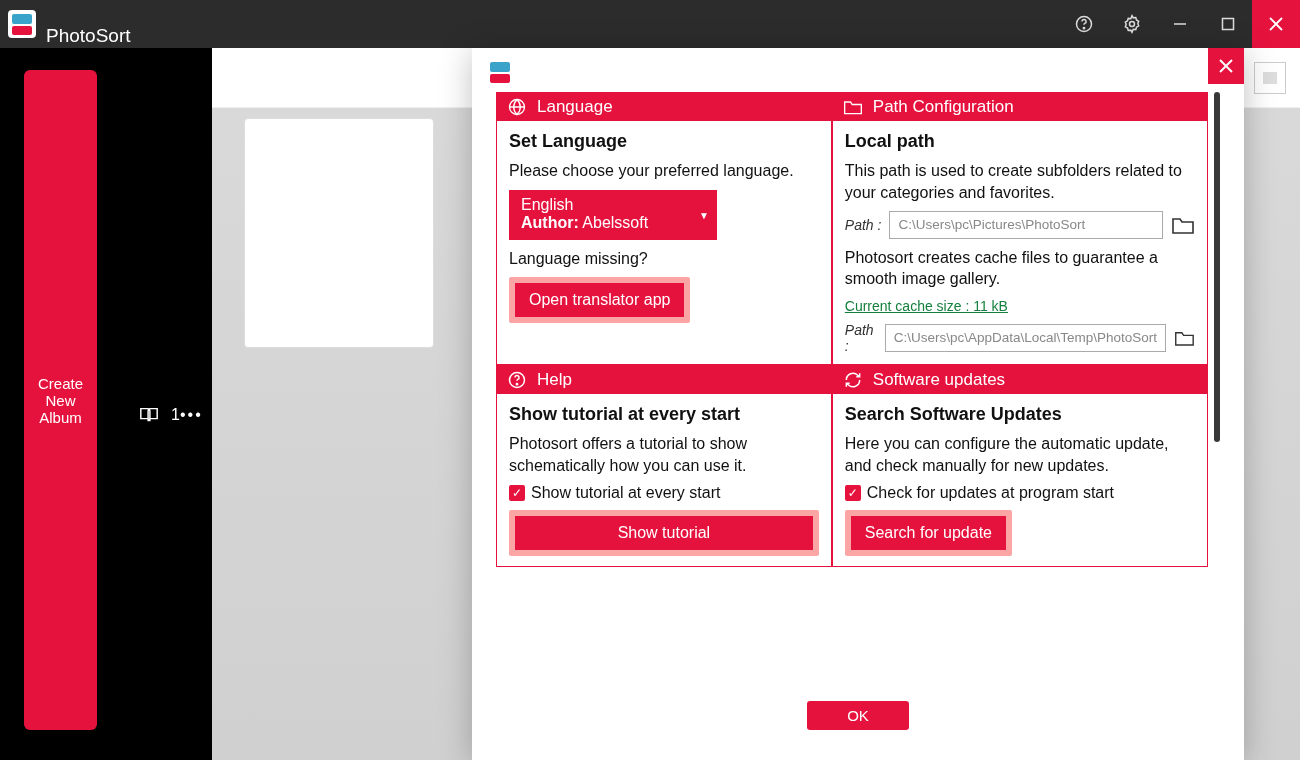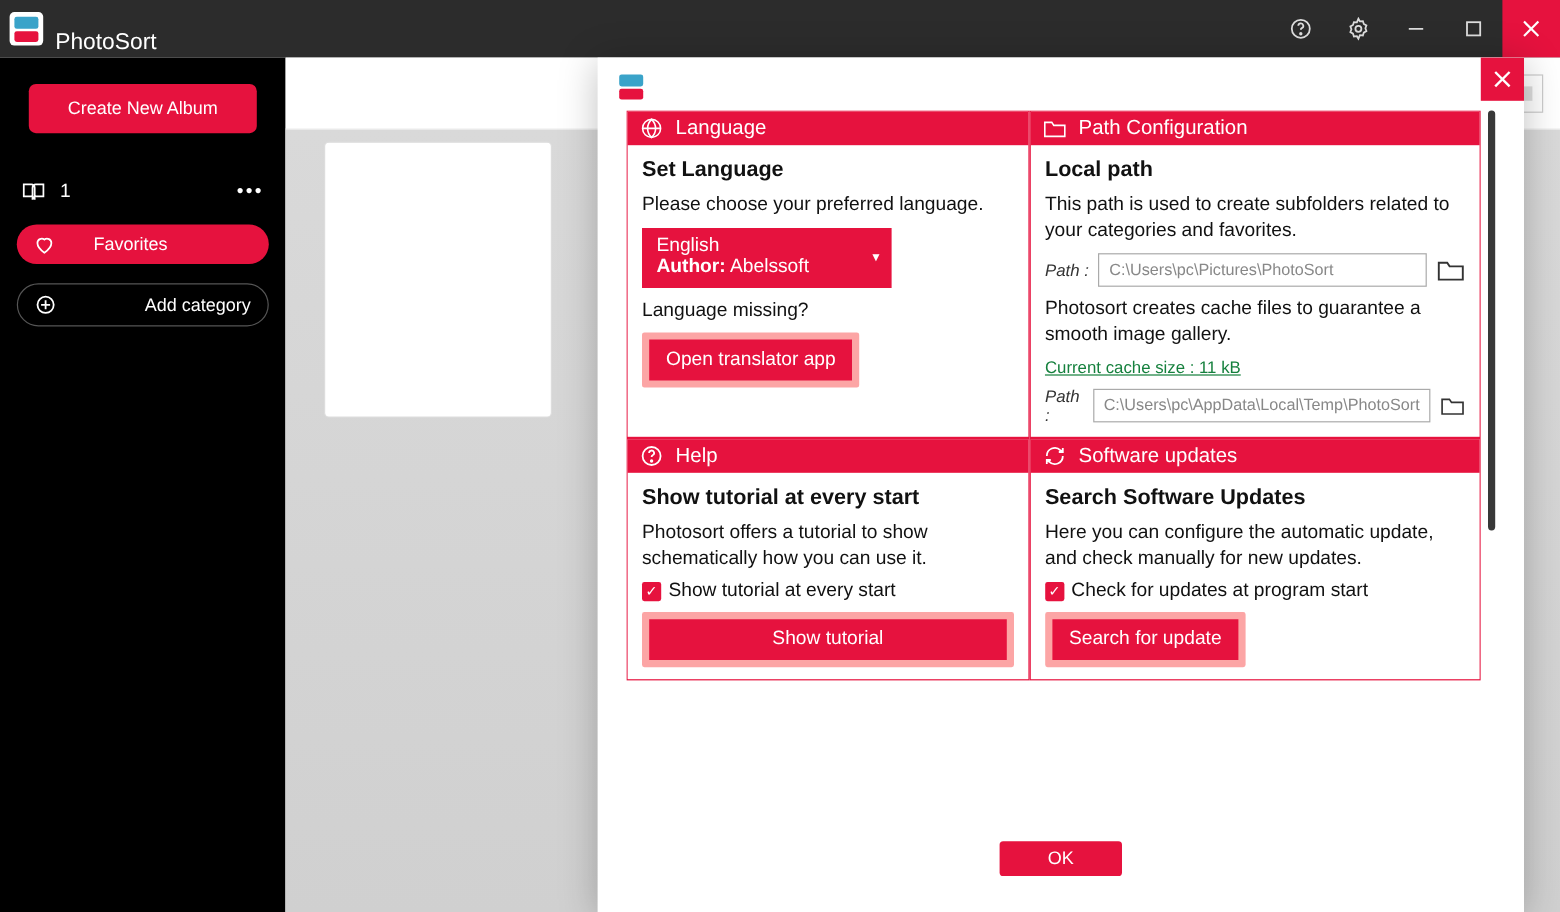--- a/index.html
+++ b/index.html
@@ -15,21 +15,21 @@
   .logo-icon::before { content:""; position:absolute; top:4px; left:4px; right:4px; height:10px; background:#3aa3c9; border-radius:2px;}
   .logo-icon::after { content:""; position:absolute; bottom:3px; left:4px; right:4px; height:9px; background:#e6123e; border-radius:2px;}
   .app-title { font-size: 19px; margin-top: 24px; }
   .titlebar-right { display: flex; height: 100%; }
   .tb-btn { width: 48px; height: 48px; display:flex; align-items:center; justify-content:center; color:#ddd; cursor:pointer; }
   .tb-btn.close { background: #e6123e; color:#fff; }
 
   .workspace { display:flex; height: calc(760px - 48px); }
 
   
-  .sidebar { width: 238px; background:#000; color:#fff; display:flex; flex-direction:column; padding-top:22px; }
+  .sidebar { width: 212px; background:#000; color:#fff; display:flex; flex-direction:row; padding-top:22px; }
   .create-btn { margin: 0 24px 30px 24px; background:#e6123e; color:#fff; border:none; border-radius:6px; padding:12px 14px; font-size:15px; cursor:pointer; }
   .album-row { display:flex; align-items:center; justify-content:space-between; padding:10px 18px; cursor:pointer; }
   .album-row .left { display:flex; align-items:center; gap:12px; }
   .side-btn { margin: 8px 14px; border-radius:20px; padding:8px 14px; display:flex; align-items:center; gap:12px; cursor:pointer; font-size:15px; }
   .side-btn.favorites { background:#e6123e;gap:32px; }
   .side-btn.add-cat { border:1px solid #555;justify-content:space-between; }
 
   
   .main { flex:1; background:#fff; position:relative; }
   .main-top { height:60px; display:flex; align-items:center; justify-content:flex-end; gap:4px; padding:0 14px; border-bottom:1px solid #eee; }

